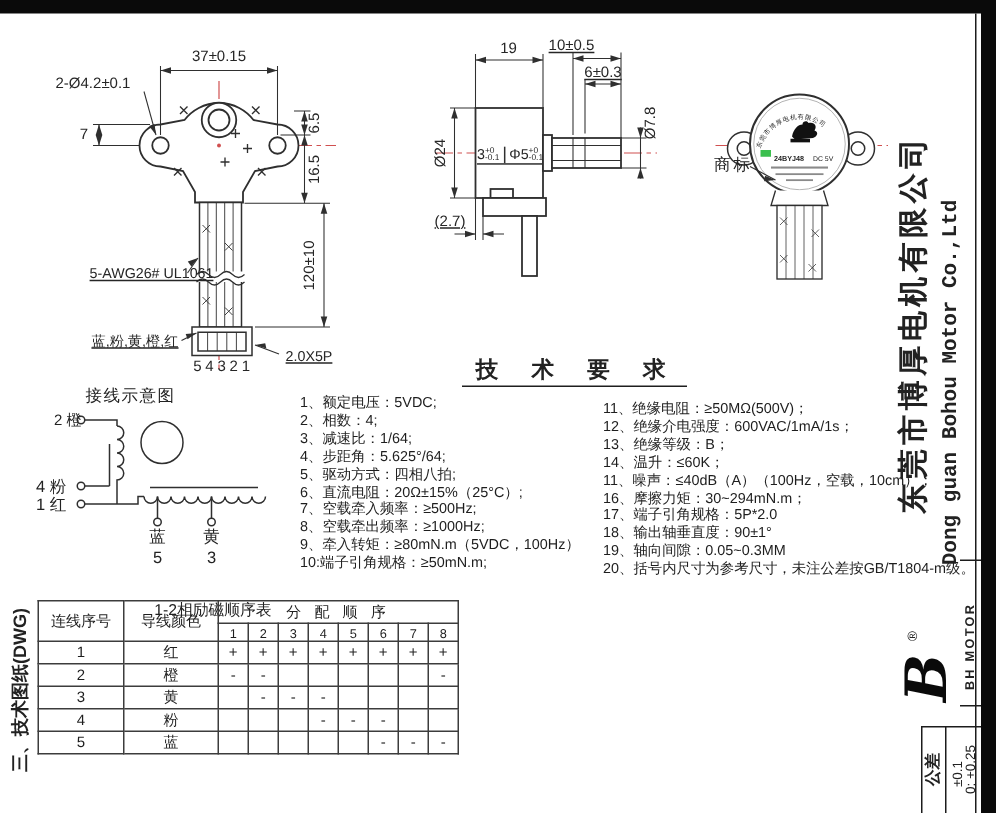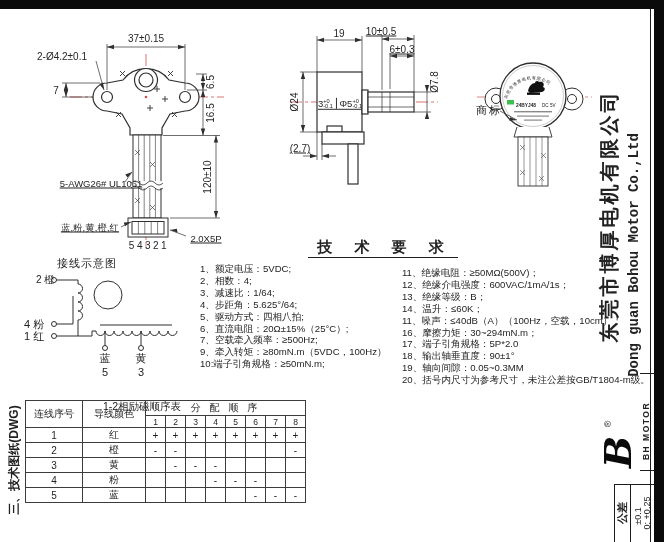--- a/index.html
+++ b/index.html
@@ -194,20 +194,21 @@
   <div class="hc" style="left:385px;top:247px;font-size:15px;font-weight:bold;letter-spacing:9px;">技 术 要 求</div>
   <div class="a" style="left:308px;top:257px;width:150px;border-top:1.3px solid #1e1e1e;"></div>
   <div class="a" style="left:200px;top:263px;">
     <div class="reqline">1、额定电压：5VDC;</div>
     <div class="reqline">2、相数：4;</div>
     <div class="reqline">3、减速比：1/64;</div>
     <div class="reqline">4、步距角：5.625°/64;</div>
     <div class="reqline">5、驱动方式：四相八拍;</div>
     <div class="reqline">6、直流电阻：20Ω±15%（25°C）;</div>
     <div class="reqline">7、空载牵入频率：≥500Hz;</div>
+    <div class="reqline">8、空载牵出频率：≥1000Hz;</div>
     <div class="reqline">9、牵入转矩：≥80mN.m（5VDC，100Hz）</div>
     <div class="reqline">10:端子引角规格：≥50mN.m;</div>
   </div>
   <div class="a" style="left:402px;top:267px;">
     <div class="reqline">11、绝缘电阻：≥50MΩ(500V)；</div>
     <div class="reqline">12、绝缘介电强度：600VAC/1mA/1s；</div>
     <div class="reqline">13、绝缘等级：B；</div>
     <div class="reqline">14、温升：≤60K；</div>
     <div class="reqline">11、噪声：≤40dB（A）（100Hz，空载，10cm）；</div>
     <div class="reqline">16、摩擦力矩：30~294mN.m；</div>

